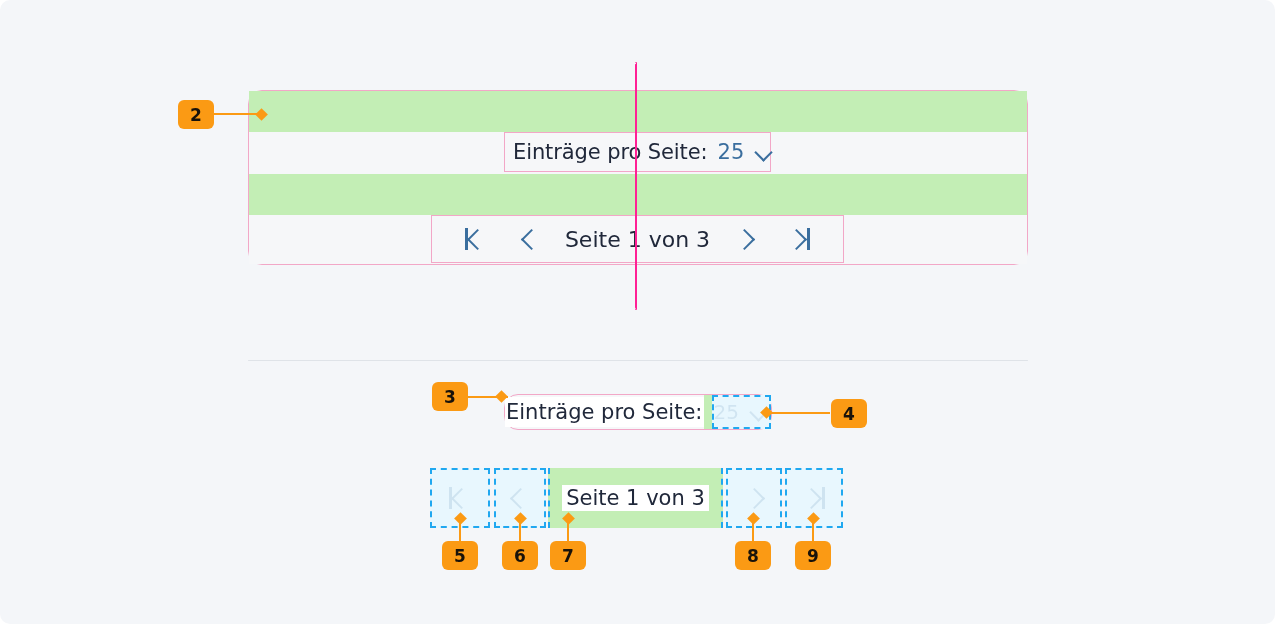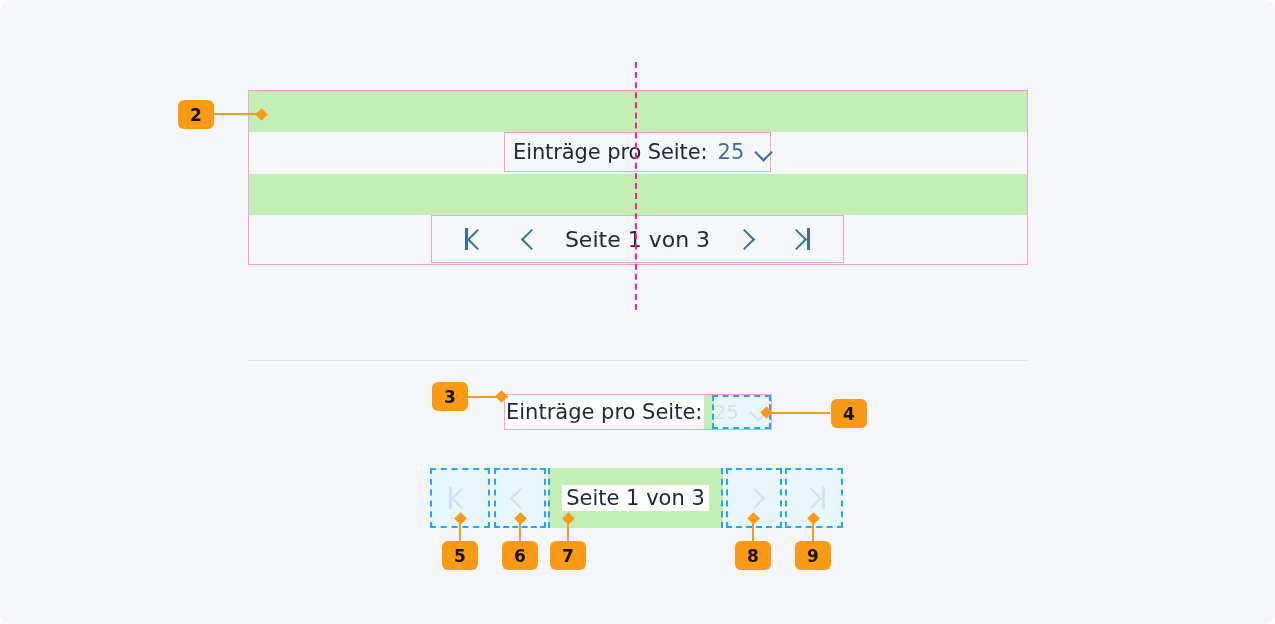--- a/index.html
+++ b/index.html
@@ -18,21 +18,21 @@
   #canvas {
     position: relative;
     width: 1275px;
     height: 624px;
     background: #f4f6f9;
     border-radius: 10px;
     overflow: hidden;
   }
 
   
-  .abs { position: absolute; }
+  .abs { position: absolute; border-radius: 14px; }
 
   
   #table-frame {
     left: 248px;
     top: 90px;
     width: 780px;
     height: 175px;
     border: 1px solid #f2a7c7;
     box-sizing: border-box;
     background: #f6f7f9;

